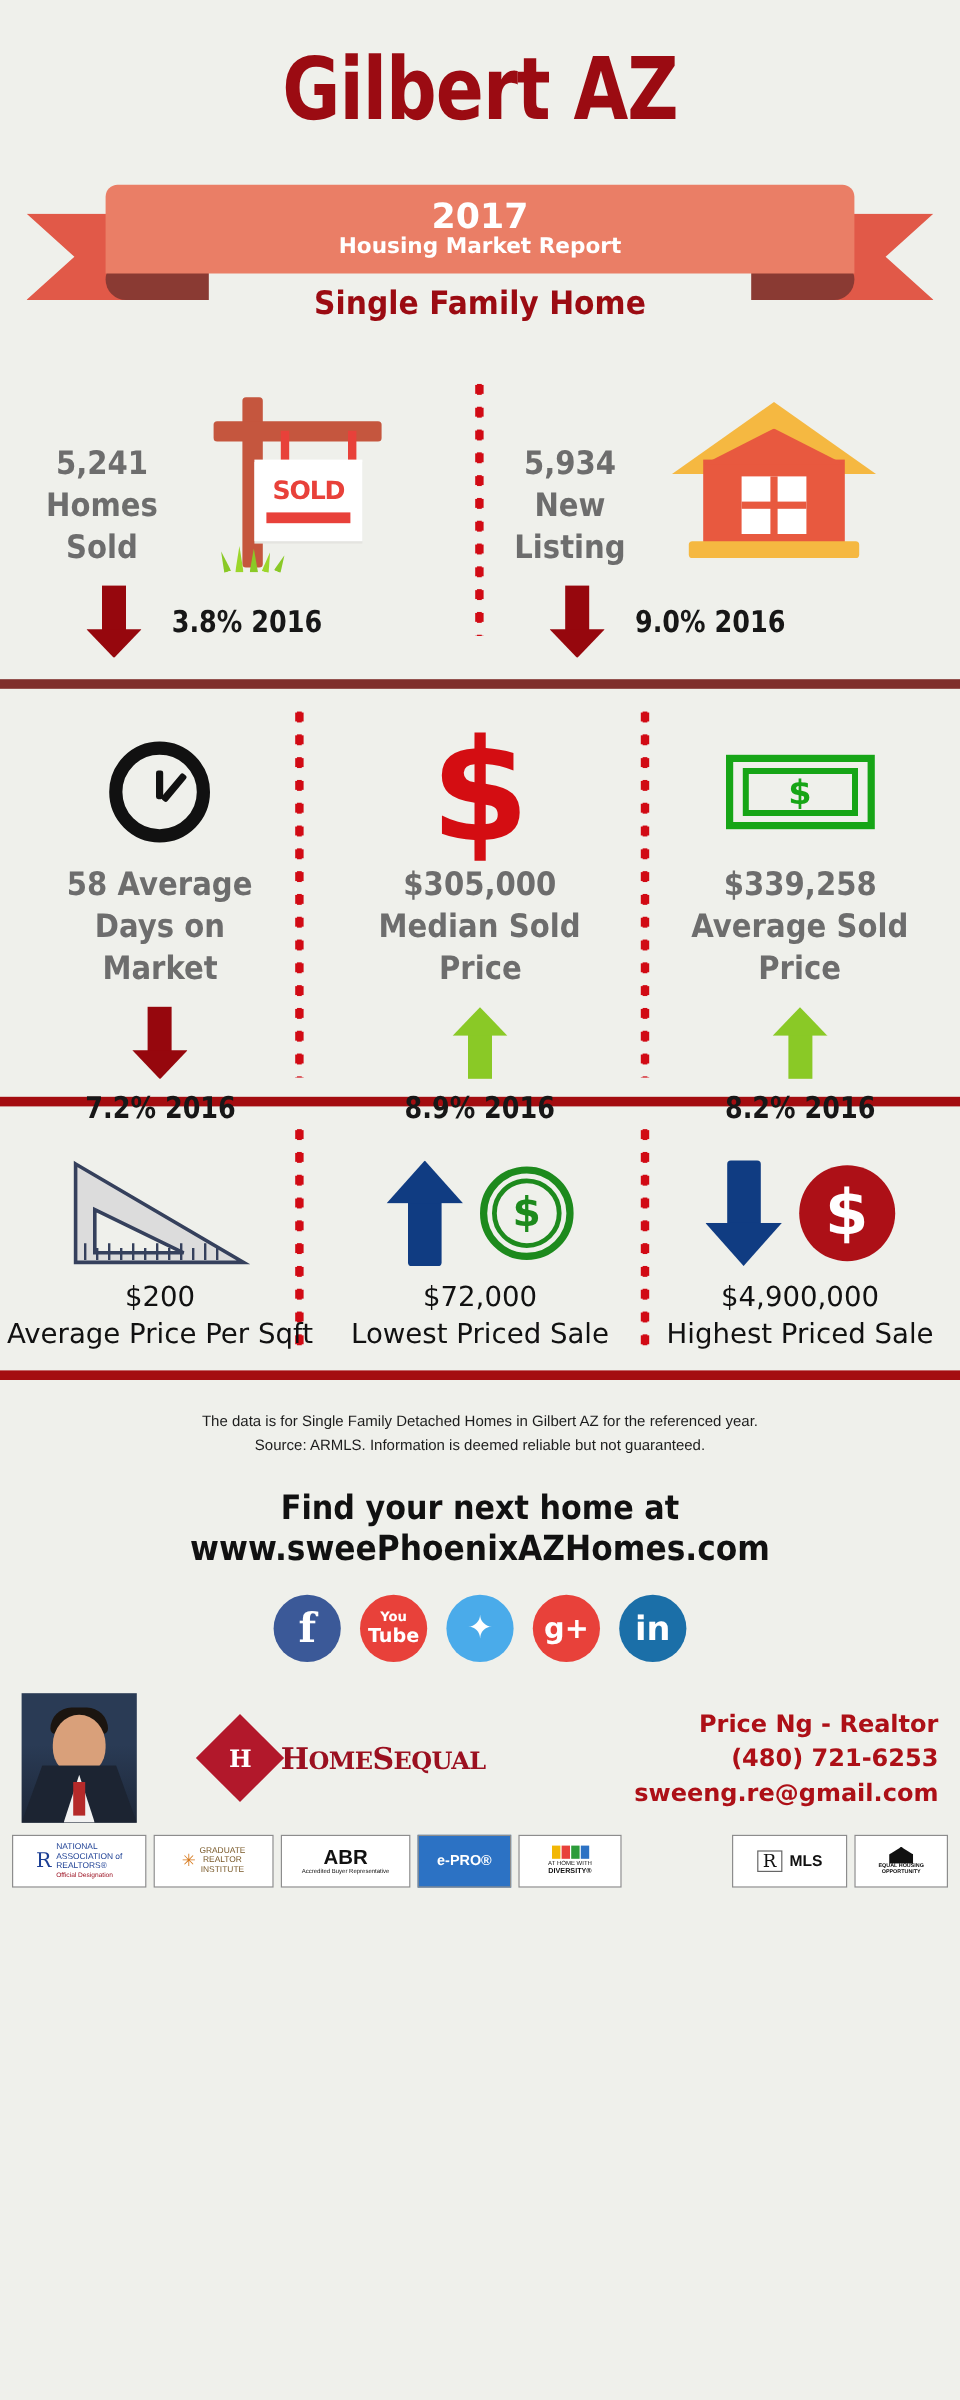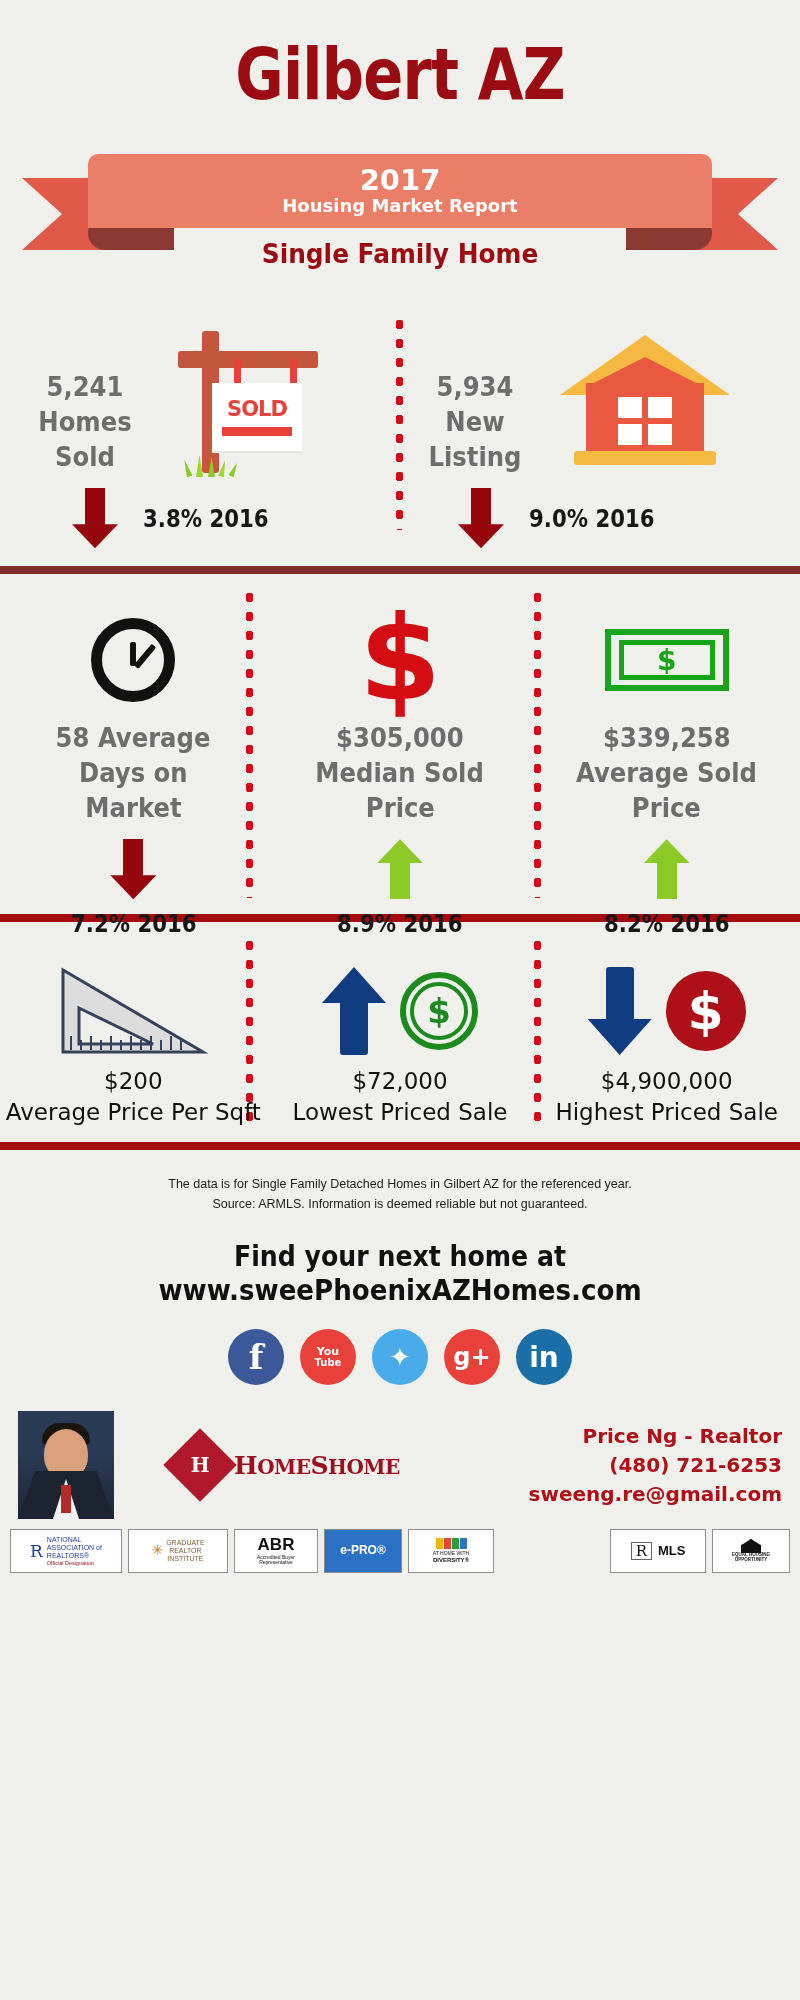--- a/index.html
+++ b/index.html
@@ -354,21 +354,21 @@
 
     <div class="cta1" style="margin-top:26px;">Find your next home at</div>
     <div class="cta2">www.sweePhoenixAZHomes.com</div>
 
     <div class="socials">
       <div class="sicon" style="background:#3b5998;">
         <span style="font-size:34px; font-family:'DejaVu Serif',serif;">f</span>
       </div>
       <div class="sicon" style="background:#e8413a; flex-direction:column;">
         <span style="font-size:11px; line-height:1;">You</span>
-        <span style="font-size:10px; line-height:1.2;">Tube</span>
+        <span style="font-size:16px; line-height:1.2;">Tube</span>
       </div>
       <div class="sicon" style="background:#4aabea;">
         <span style="font-size:26px;">✦</span>
       </div>
       <div class="sicon" style="background:#e8413a;">
         <span style="font-size:24px;">g+</span>
       </div>
       <div class="sicon" style="background:#1b6fa8;">
         <span style="font-size:28px;">in</span>
       </div>
@@ -379,21 +379,21 @@
         <div class="hair"></div>
           <div class="face"></div>
           <div class="body"></div>
           <div class="shirt"></div>
           <div class="tie"></div>
       </div>
       <div style="flex:0 0 auto; margin-left:60px;" class="hslogo">
         <div class="hs-diamond">
             <span>H</span>
           </div>
-        <div class="hs-text">H<span style="font-size:20px;">OME</span><span style="color:#9b1020;">S</span><span style="font-size:20px;">HOME</span></div>
+        <div class="hs-text">H<span style="font-size:20px;">OME</span><span style="color:#9b1020;">S</span><span style="font-size:20px;">EQUAL</span></div>
       </div>
       <div class="contact">
         <div>Price Ng - Realtor</div>
         <div>(480) 721-6253</div>
         <div>sweeng.re@gmail.com</div>
       </div>
     </div>
 
     <div class="badges">
       <div class="badge" style="width:112px;">
@@ -406,21 +406,21 @@
         </div>
       </div>
       <div class="badge" style="width:100px;color:#7a5a2a;">
         <div style="font-size:14px;color:#d77a1e;margin-right:3px;">✳</div>
         <div>
           <div>GRADUATE</div>
           <div>REALTOR</div>
           <div>INSTITUTE</div>
         </div>
       </div>
-      <div class="badge" style="width:84px;flex-direction:column;color:#111;">
+      <div class="badge" style="width:108px;flex-direction:column;color:#111;">
         <div style="font-size:17px;font-weight:bold;">ABR</div>
         <div style="font-size:5px;">Accredited Buyer Representative</div>
       </div>
       <div class="badge" style="width:78px;background:#2c72c4;color:#fff;">
         <span style="font-size:12px;font-weight:bold;">e-PRO®</span>
       </div>
       <div class="badge" style="width:86px;flex-direction:column;color:#111;">
         <div style="display:flex;gap:1px;margin-bottom:2px;">
           <span style="width:7px;height:11px;background:#f2b705;display:block;"></span>
           <span style="width:7px;height:11px;background:#e8413a;display:block;"></span>

